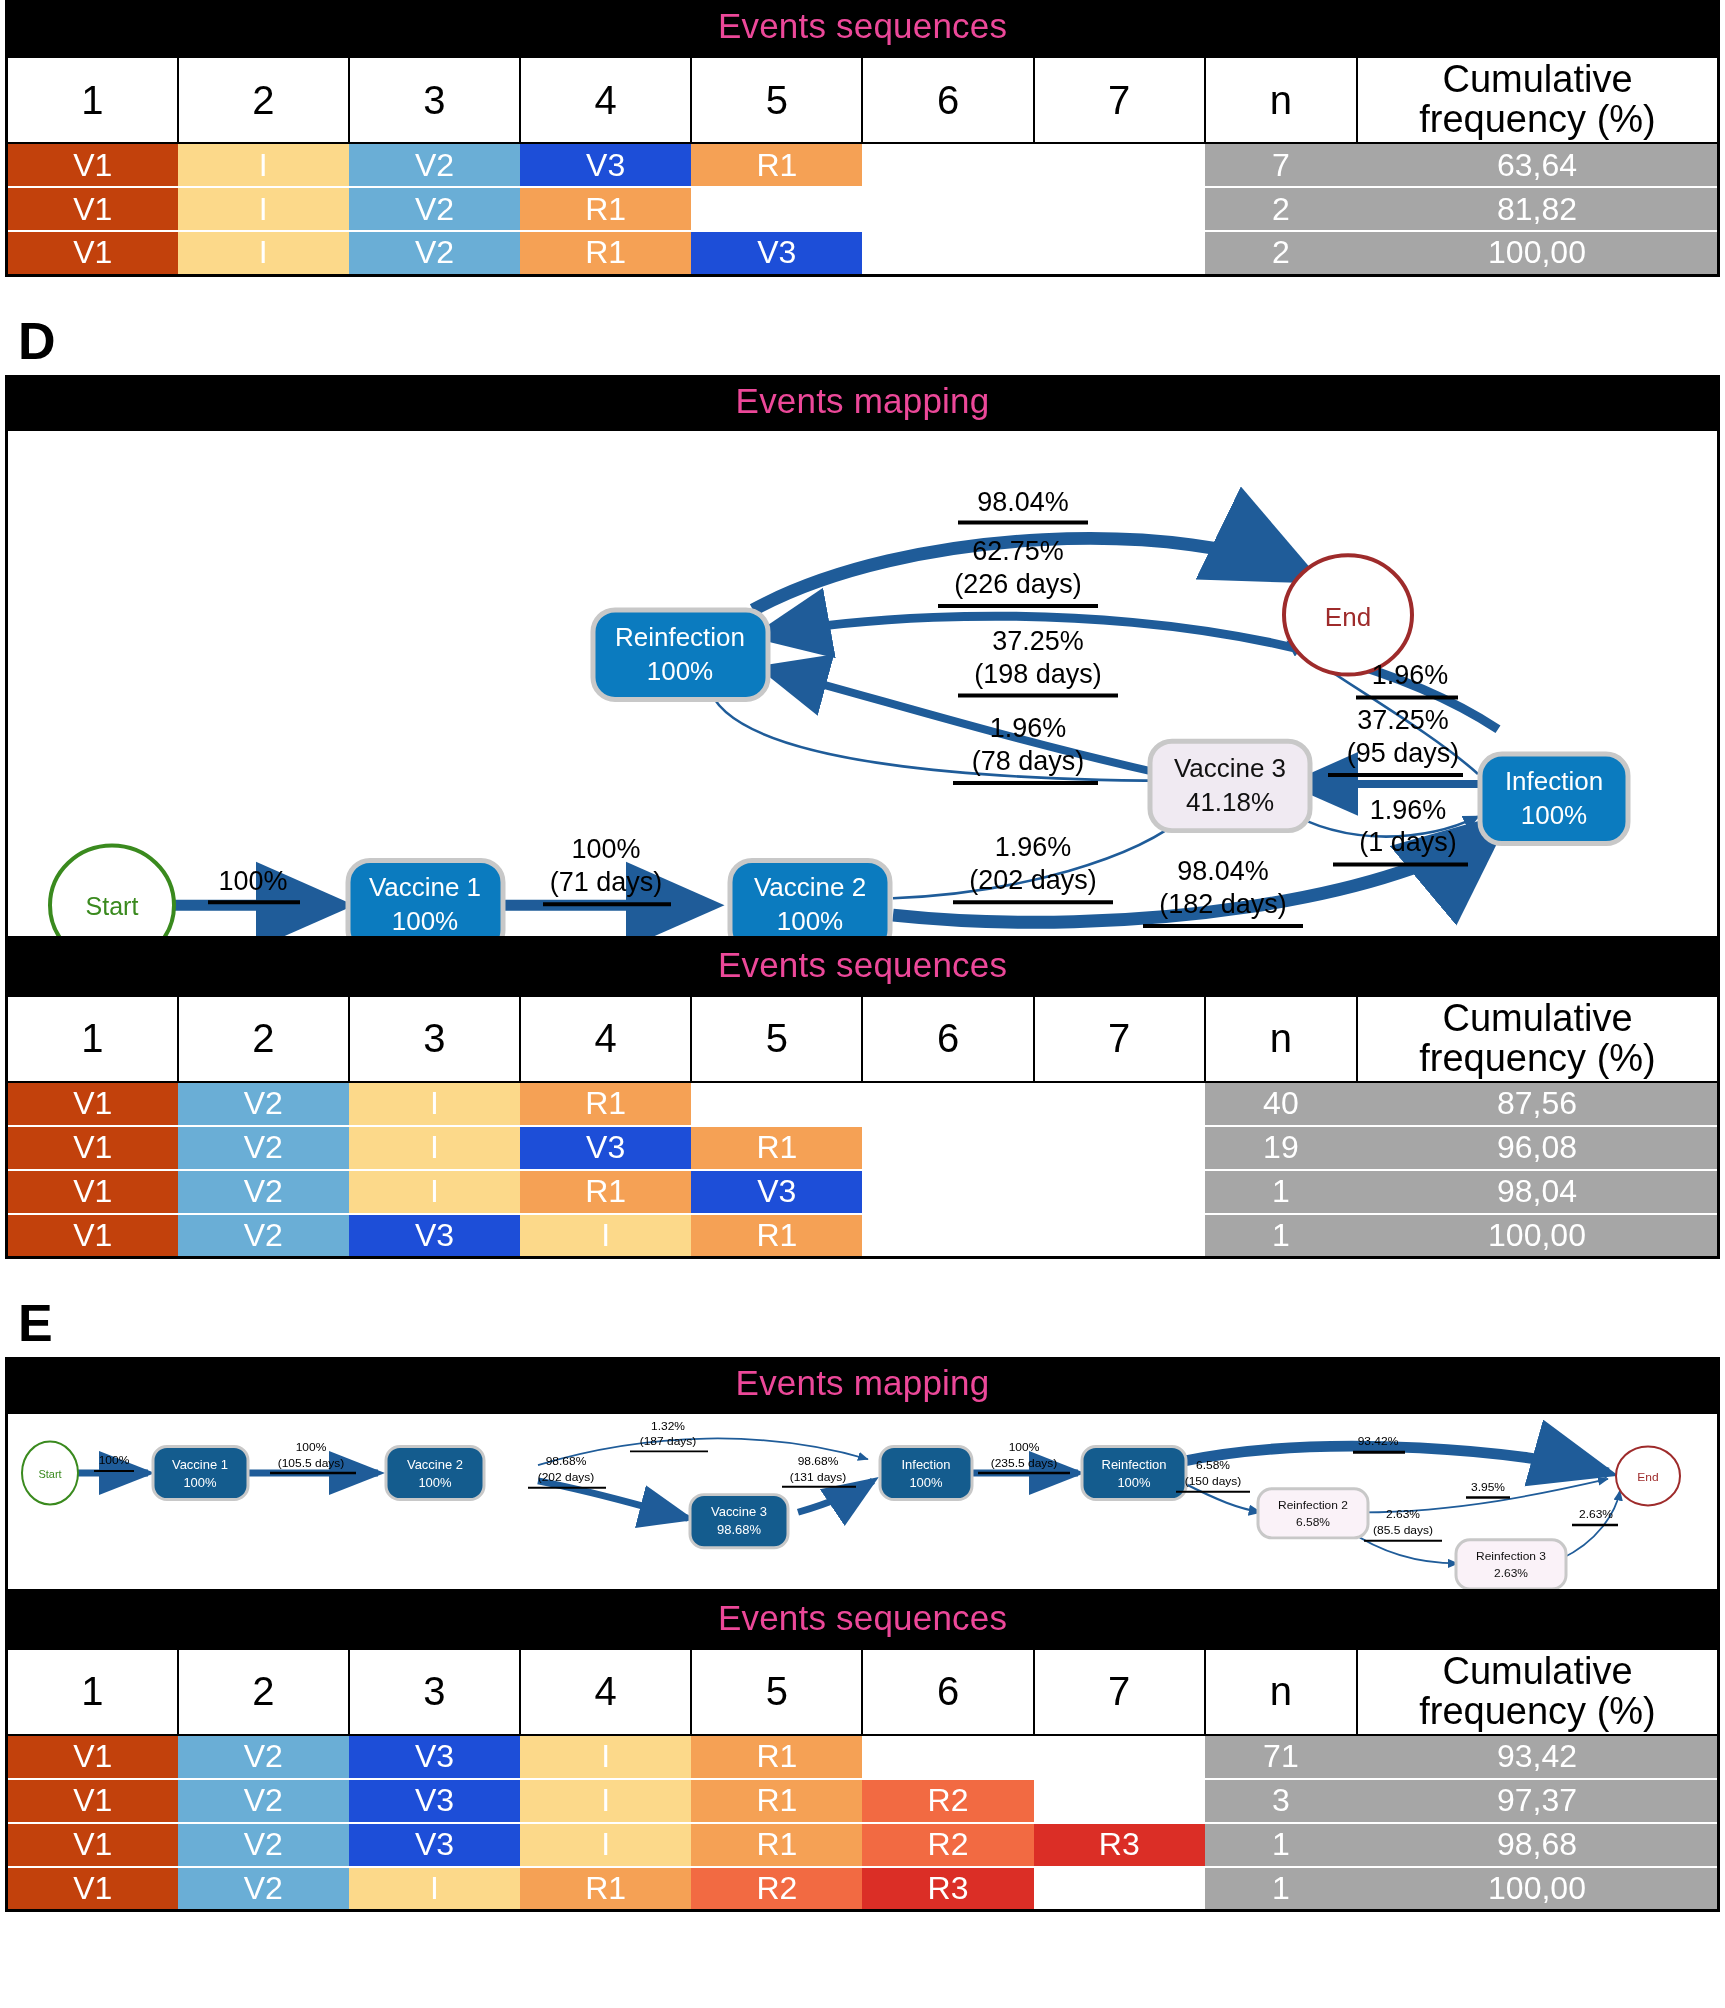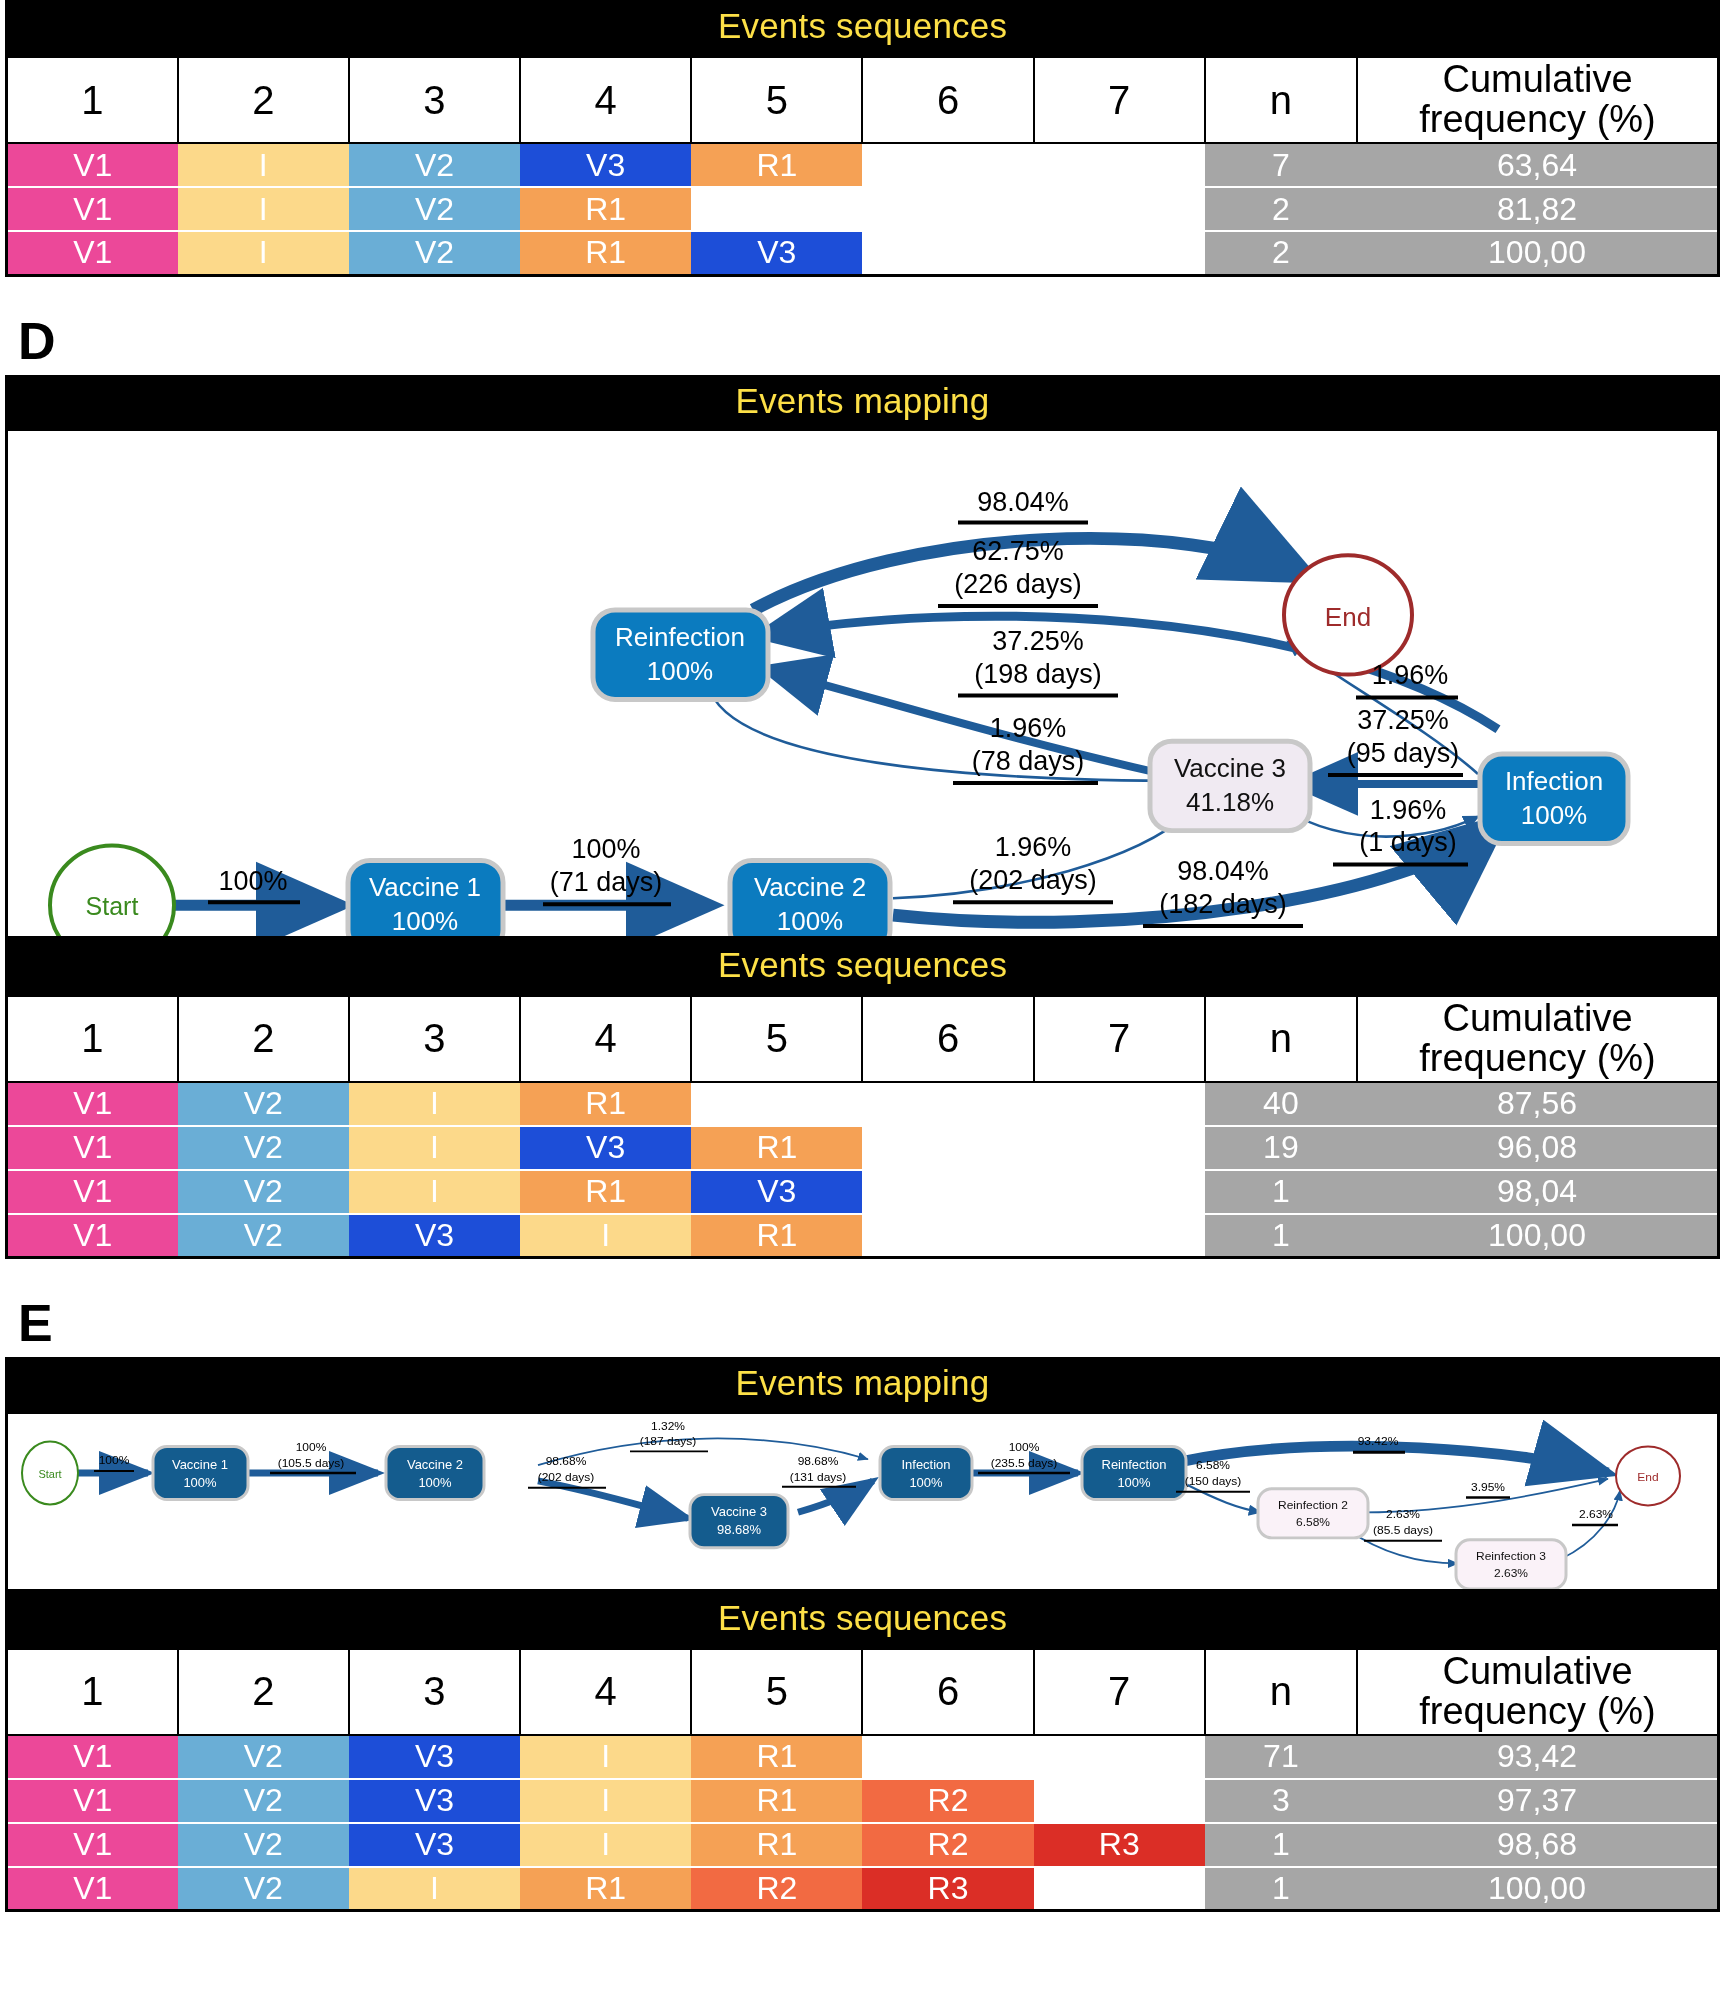--- a/index.html
+++ b/index.html
@@ -9,21 +9,21 @@
     background:#ffffff;
     font-family:"Liberation Sans", sans-serif;
     color:#000;
     position:relative;
     overflow:hidden;
   }
 
   
   .seqblock { width:1715px; margin:0 auto; }
   .barhdr {
-    background:#000; color:#fde047;
+    background:#000; color:#ec4899;
     text-align:center;
     font-size:35px;
     line-height:1.15;
     padding:6px 0 10px 0;
     letter-spacing:.2px;
   }
   table.seq {
     width:100%;
     border-collapse:collapse;
     table-layout:fixed;
@@ -49,21 +49,21 @@
     text-align:center;
     vertical-align:middle;
     font-size:32px;
     color:#fff;
     border:none;
     border-bottom:2px solid #fff;
     padding:0;
   }
   table.seq tbody tr:last-child td { border-bottom:none; }
   table.seq td.empty { background:#fff; }
-  td.v1 { background:#ec4899; }
+  td.v1 { background:#c2410c; }
   td.v2 { background:#6aaed6; }
   td.v3 { background:#1d4ed8; }
   td.i  { background:#fcd98a; }
   td.r1 { background:#f5a155; }
   td.r2 { background:#f26a42;margin-left:24px; }
   td.r3 { background:#db2e26; }
   td.num { background:#a6a6a6; }
 
   
   .panel-letter {

